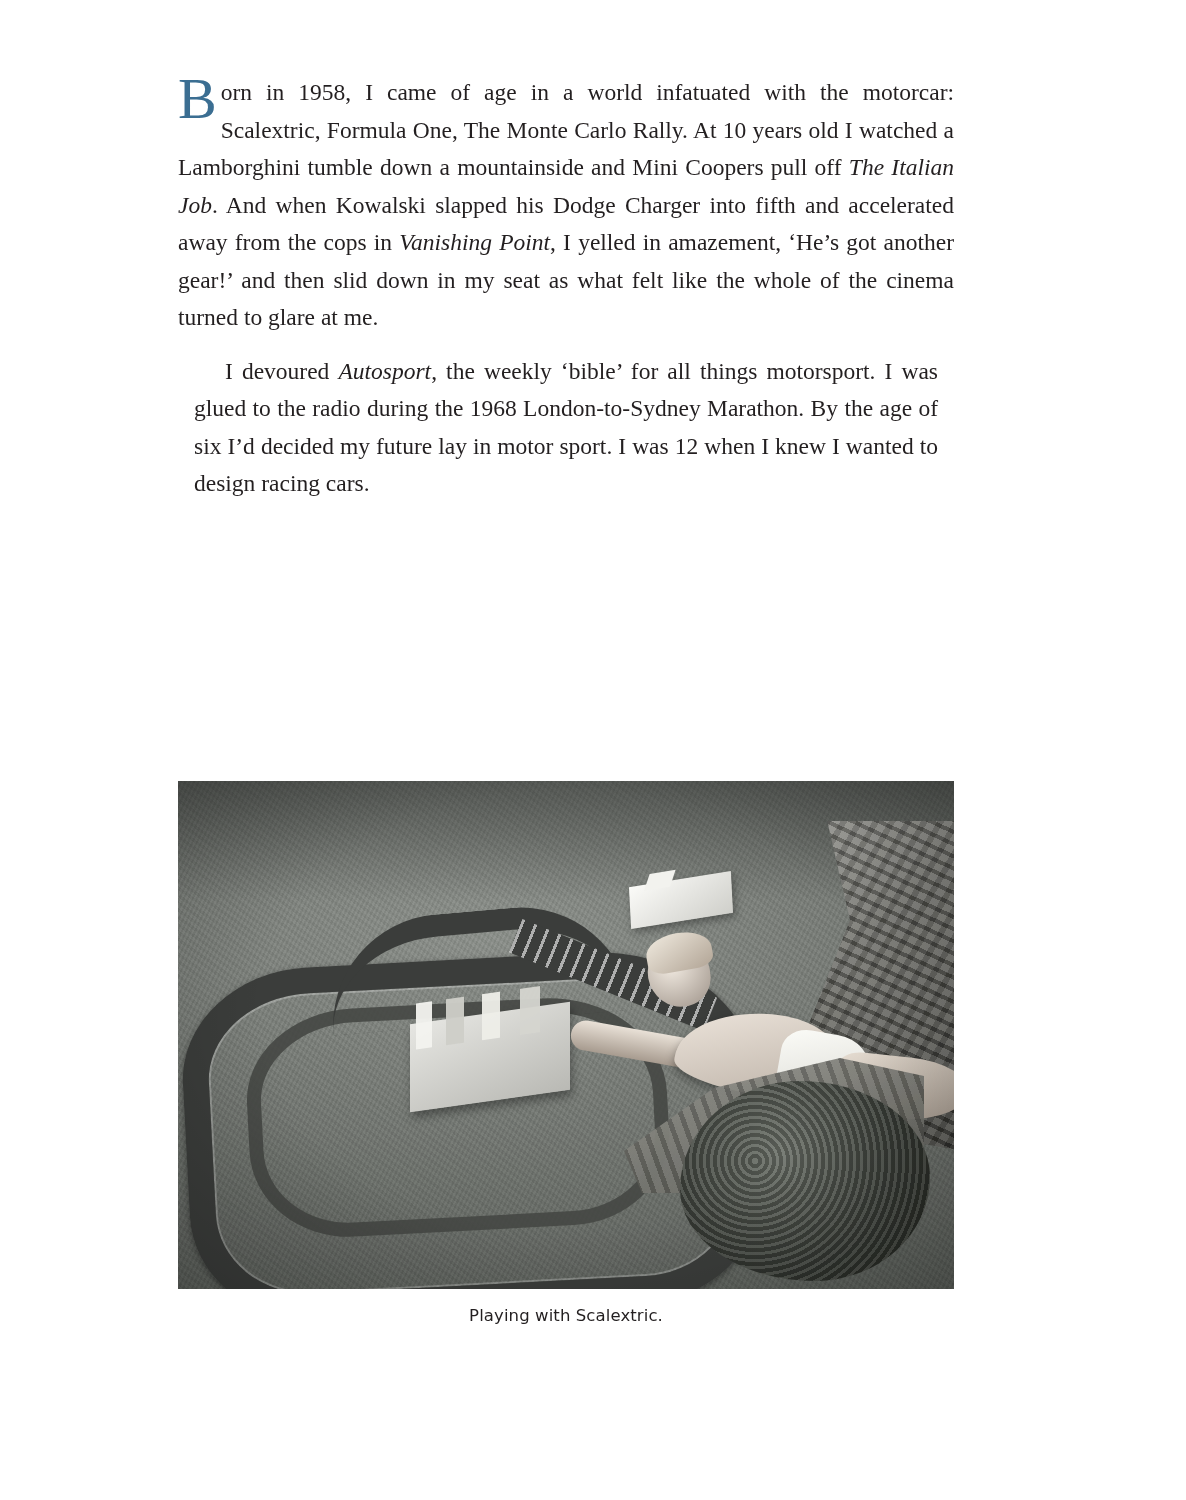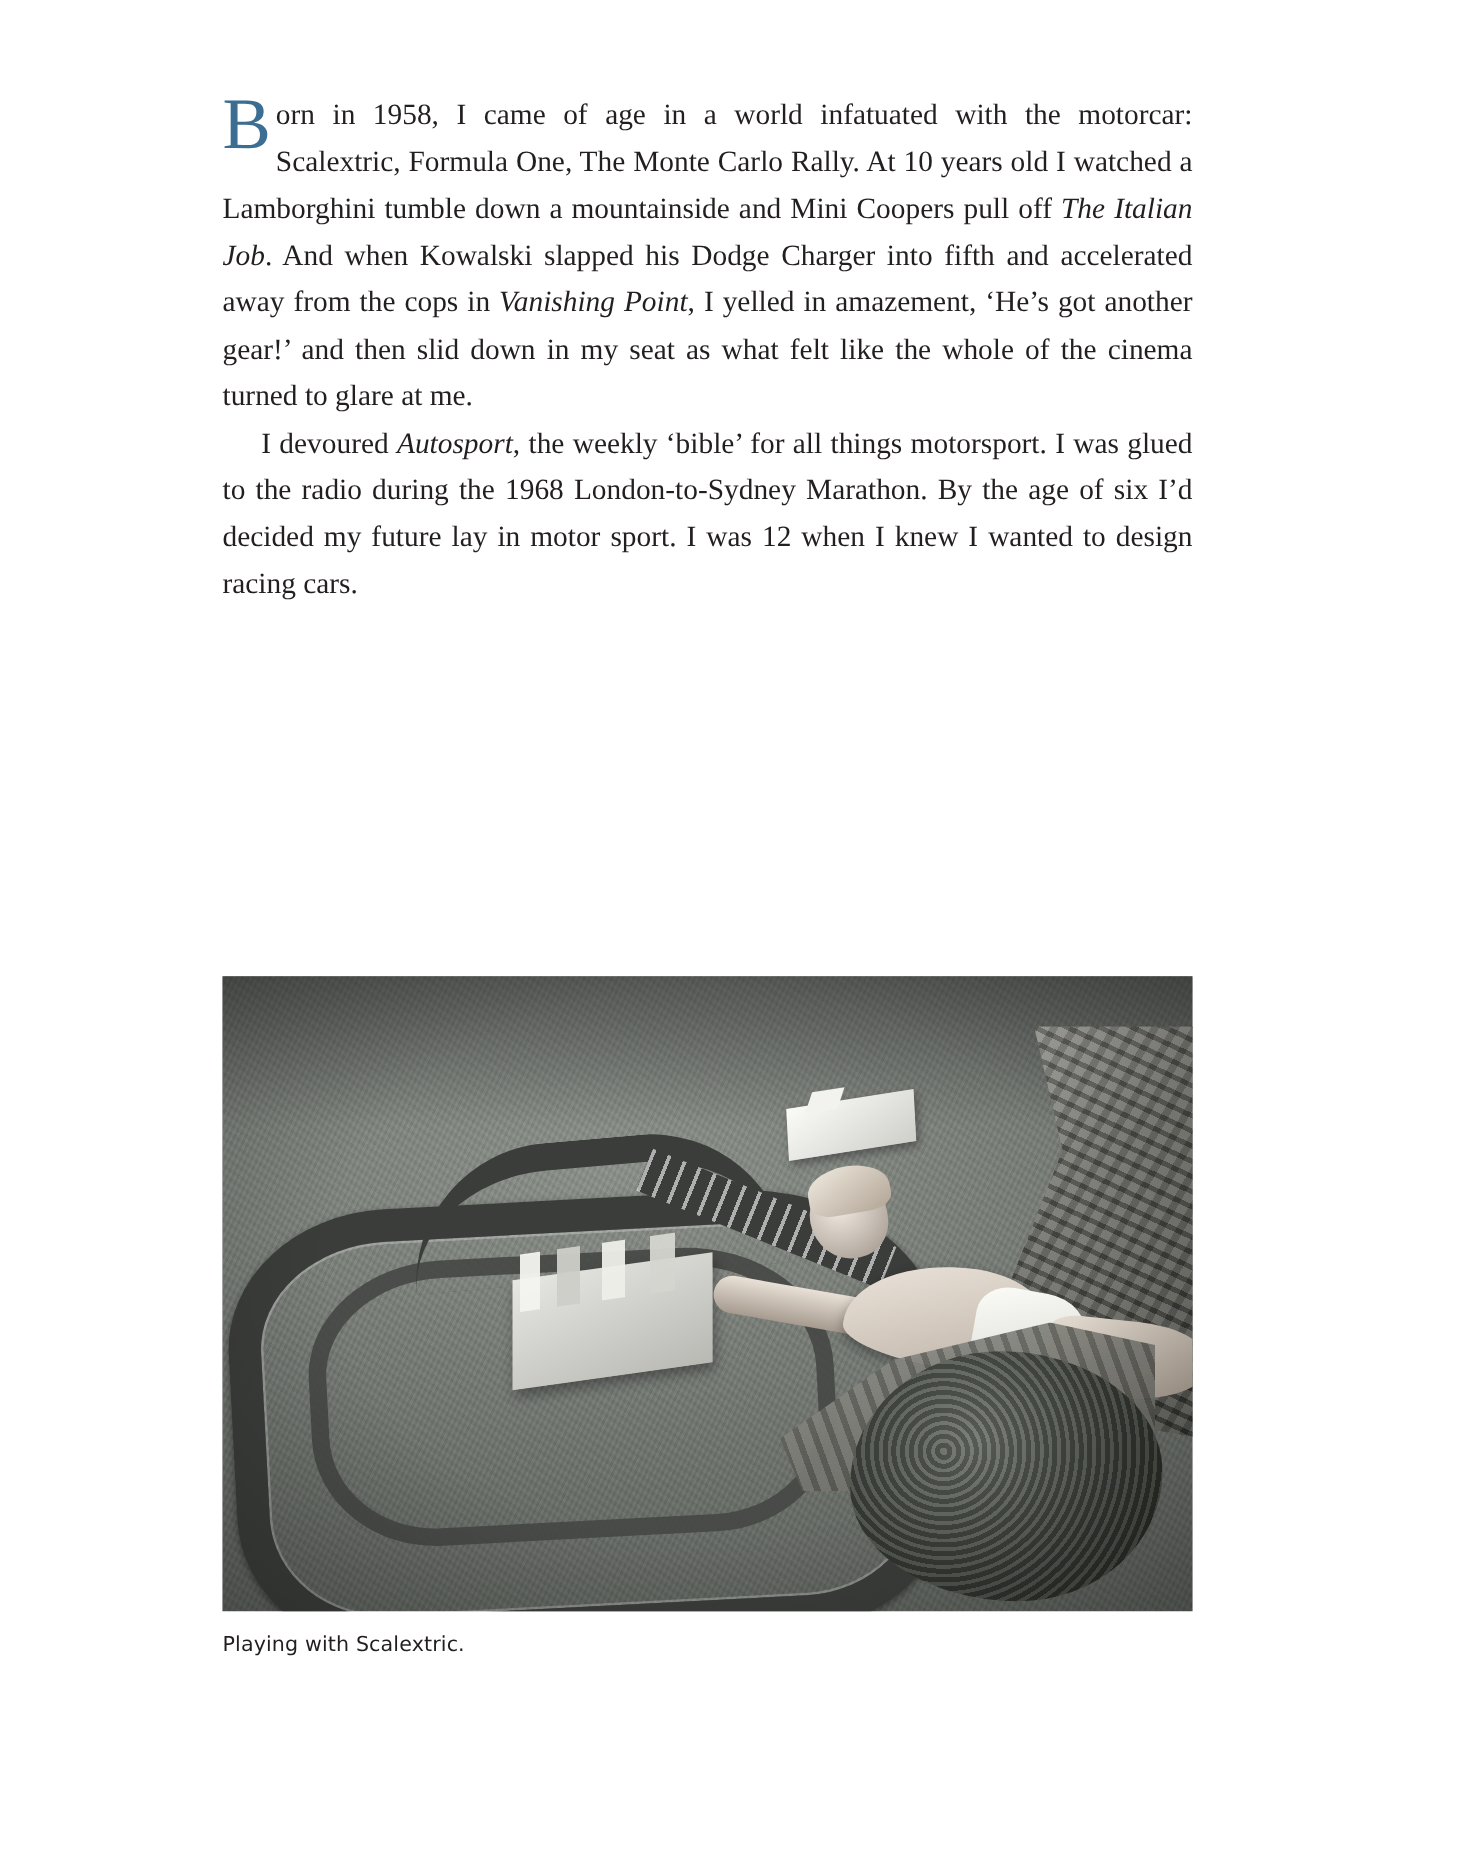--- a/index.html
+++ b/index.html
@@ -49,33 +49,34 @@
     float: left;
     font-size: 58px;
     line-height: 46px;
     padding: 2px 2px 0 0;
     margin-right: 2px;
     color: #3b6e92;
     font-family: "Liberation Serif", serif;
     font-weight: 400;
   }
   .para-2 {
-    margin: 0;
+    margin: 16px;
     text-indent: 31px;
     font-size: 23.5px;
     line-height: 37.5px;
     text-align: justify;
   }
   em { font-style: italic; }
 
   .figure {
     position: absolute;
     left: 178px;
     top: 781px;
     width: 776px;
+    text-align: center;
   }
   .photo {
     position: relative;
     width: 776px;
     height: 508px;
     overflow: hidden;
     background: #6f7471;
   }
   
   .lawn {

